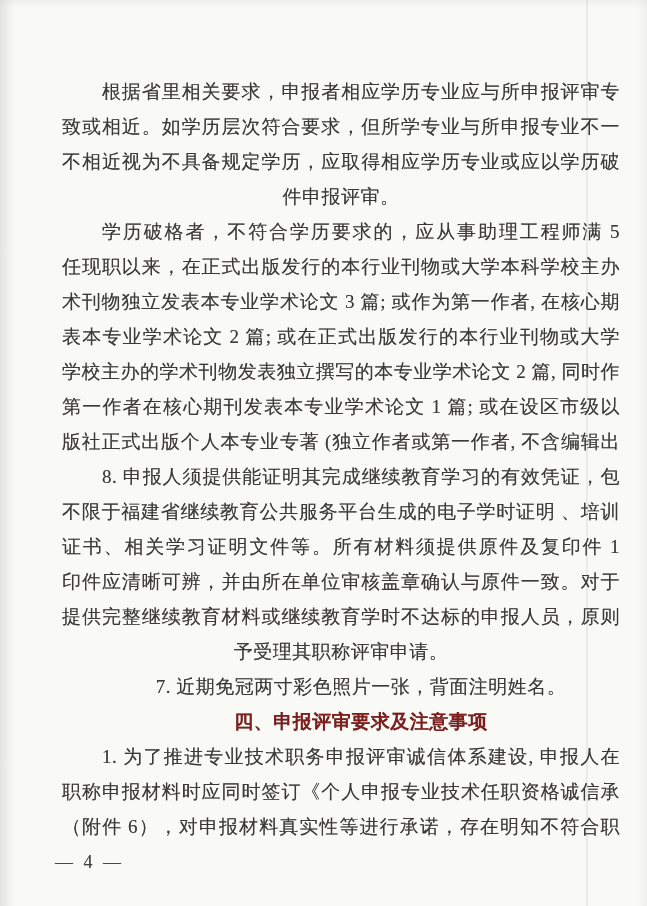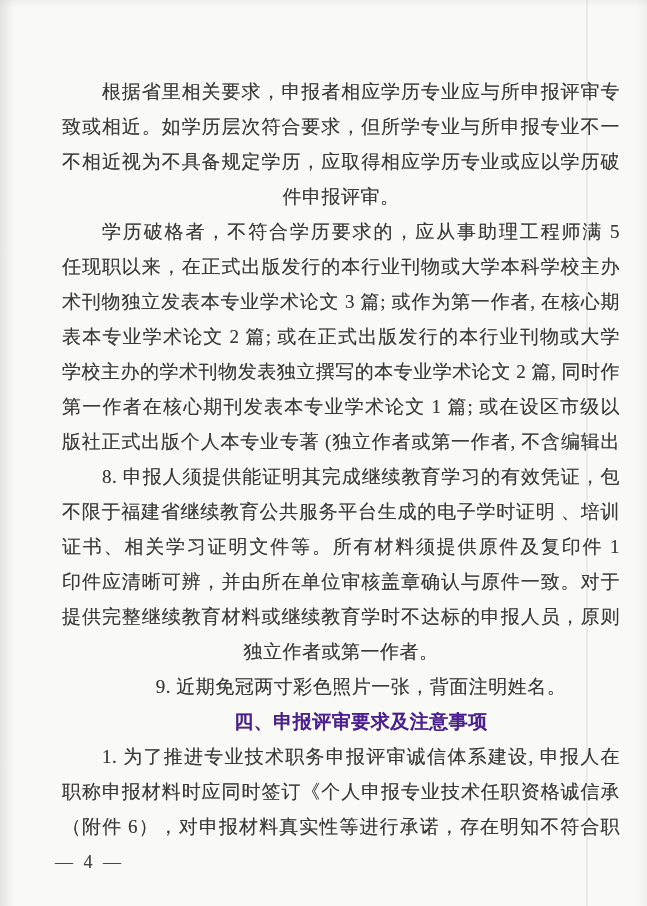--- a/index.html
+++ b/index.html
@@ -52,21 +52,21 @@
     text-align: center;
   }
   .ln.j {
     text-align: justify;
     text-align-last: justify;
   }
   .ln.indent { text-indent: 2.1em; }
   .ln.heading {
     font-family: "Liberation Sans", sans-serif;
     font-weight: bold;
-    color: #4c1d95;
+    color: #7f1d1d;
   }
   .footer {
     position: absolute;
     left: 55px;
     top: 852px;
     font-size: 18px;
     letter-spacing: 3px;
     color: #44433f;
     text-shadow: 0 0 0.6px rgba(70,70,65,0.5);
   }
@@ -90,22 +90,22 @@
     <div class="ln j">术刊物独立发表本专业学术论文 3 篇; 或作为第一作者, 在核心期刊发</div>
     <div class="ln j">表本专业学术论文 2 篇; 或在正式出版发行的本行业刊物或大学本科</div>
     <div class="ln j">学校主办的学术刊物发表独立撰写的本专业学术论文 2 篇, 同时作为</div>
     <div class="ln j">第一作者在核心期刊发表本专业学术论文 1 篇; 或在设区市级以上出</div>
     <div class="ln j">版社正式出版个人本专业专著 (独立作者或第一作者, 不含编辑出版)。</div>
     <div class="ln indent j">8. 申报人须提供能证明其完成继续教育学习的有效凭证，包括但</div>
     <div class="ln j">不限于福建省继续教育公共服务平台生成的电子学时证明 、培训结业</div>
     <div class="ln j">证书、相关学习证明文件等。所有材料须提供原件及复印件 1 份，复</div>
     <div class="ln j">印件应清晰可辨，并由所在单位审核盖章确认与原件一致。对于无法</div>
     <div class="ln j">提供完整继续教育材料或继续教育学时不达标的申报人员，原则上不</div>
-    <div class="ln">独立作者或第一作者。</div>
-    <div class="ln indent">9. 近期免冠两寸彩色照片一张，背面注明姓名。</div>
+    <div class="ln">予受理其职称评审申请。</div>
+    <div class="ln indent">7. 近期免冠两寸彩色照片一张，背面注明姓名。</div>
     <div class="ln indent heading">四、申报评审要求及注意事项</div>
     <div class="ln indent j">1. 为了推进专业技术职务申报评审诚信体系建设, 申报人在提交</div>
     <div class="ln j">职称申报材料时应同时签订《个人申报专业技术任职资格诚信承诺书》</div>
     <div class="ln j">（附件 6），对申报材料真实性等进行承诺，存在明知不符合职称申报</div>
   </div>
 
   <div class="footer">— 4 —</div>
 </div>
 
 </body></html>

